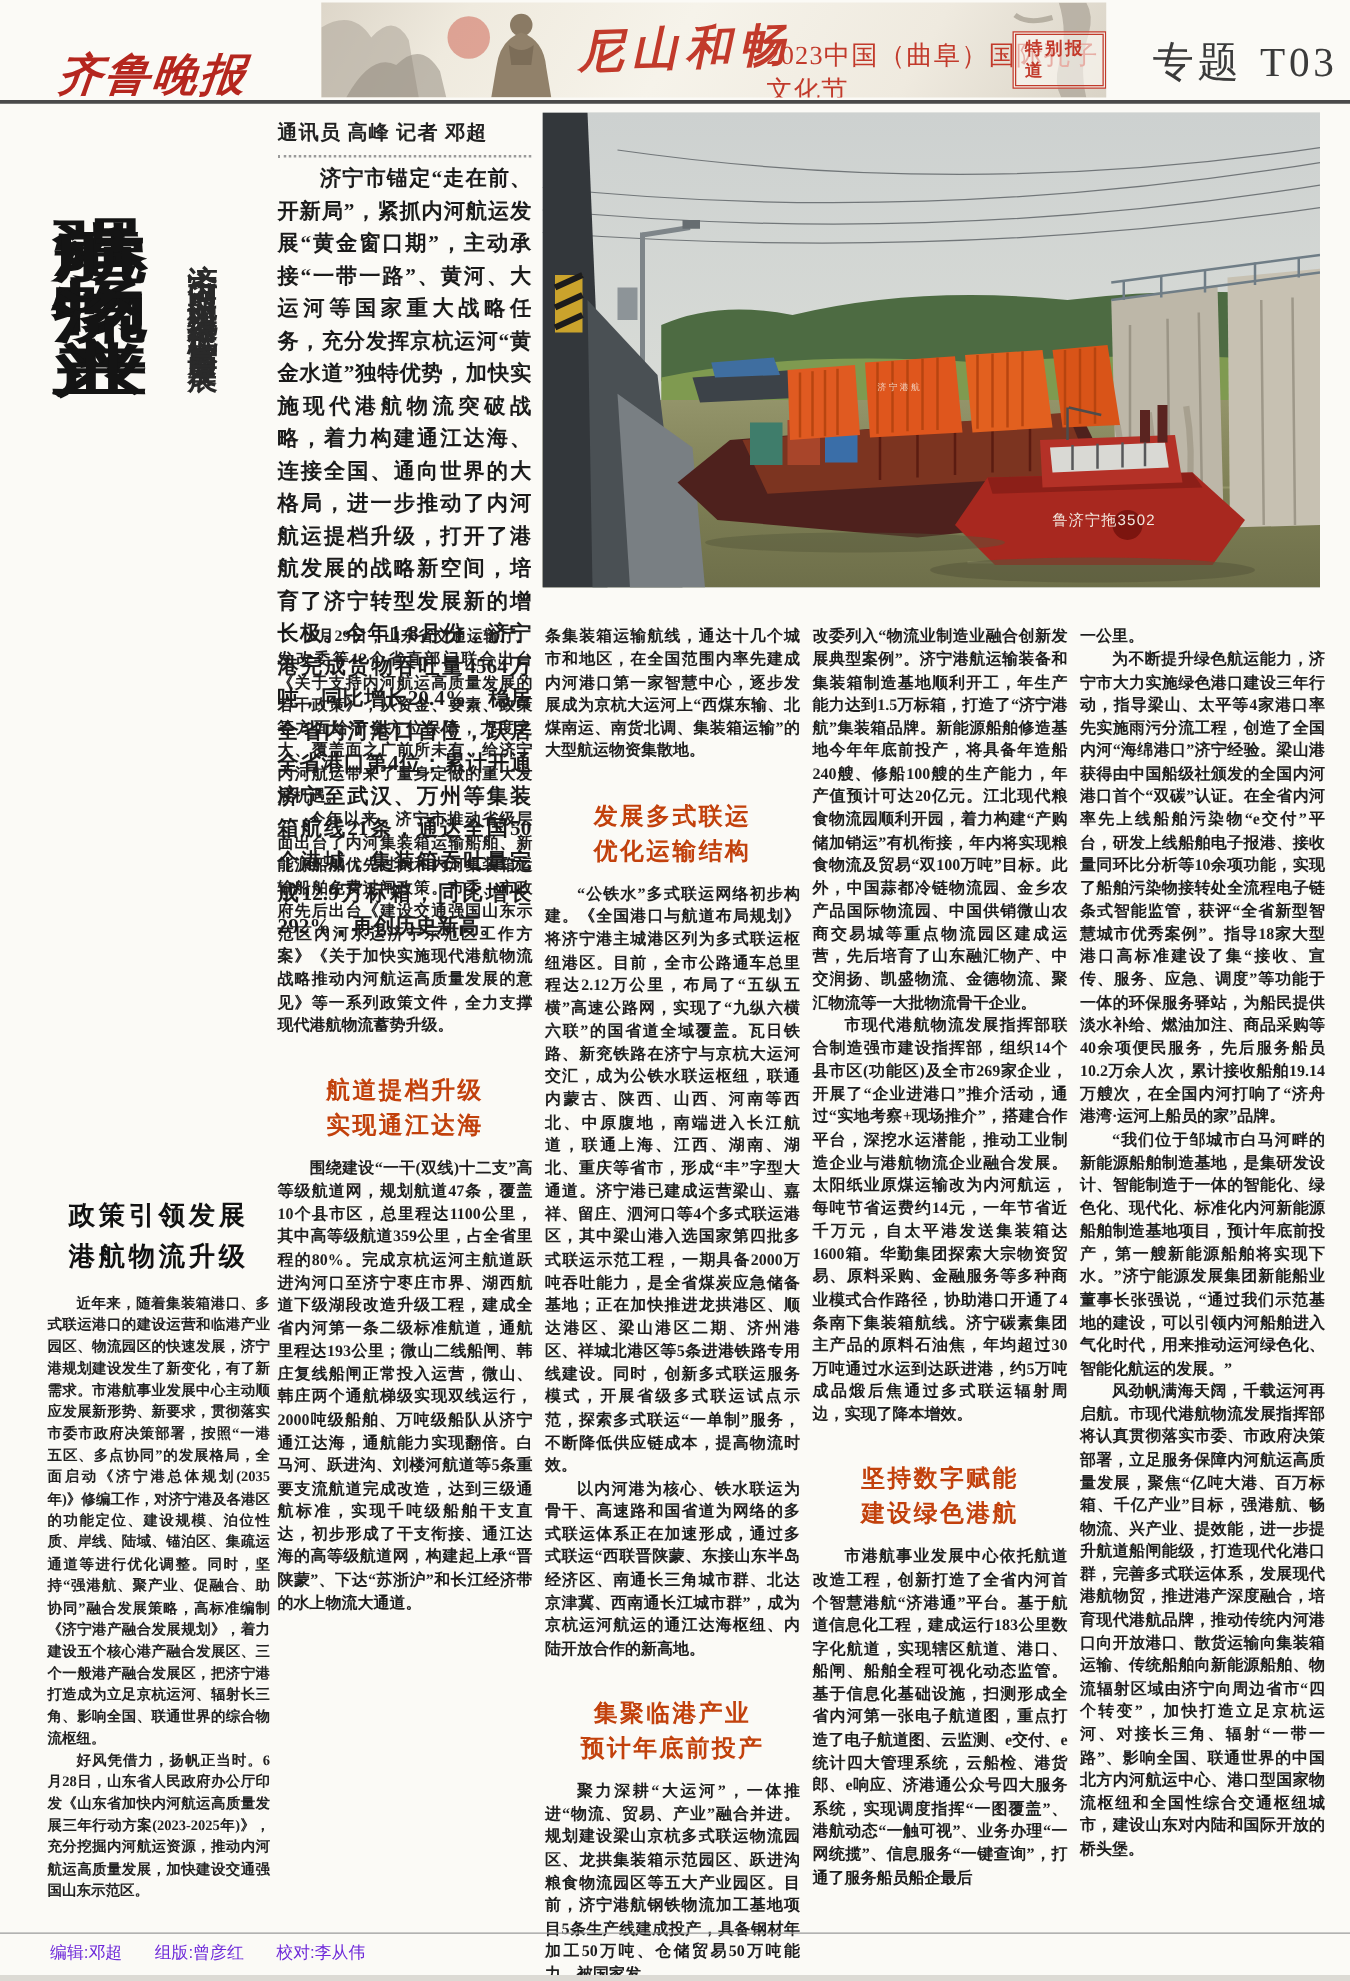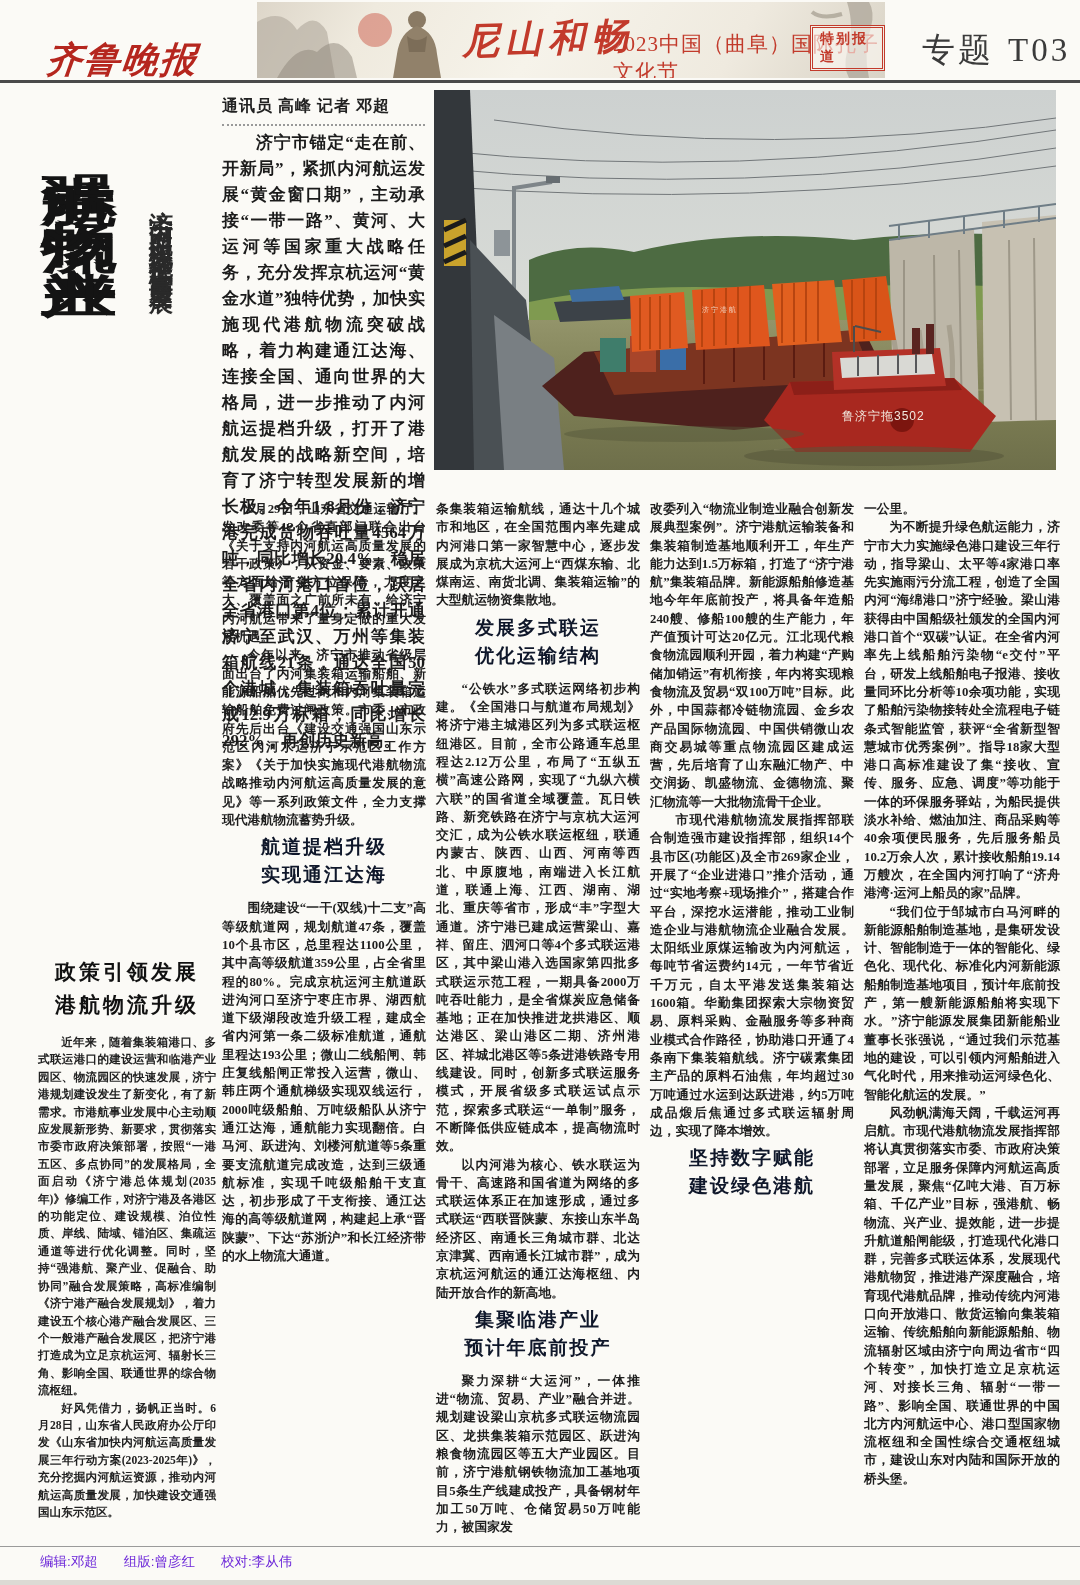--- a/index.html
+++ b/index.html
@@ -35,21 +35,21 @@
          line-height:26px;text-align:justify;color:#1b1b1b;}
   .intro p{margin:0;text-indent:2em;}
   
   .photo{position:absolute;left:434px;top:90px;width:622px;height:380px;background:#cfd2cf;text-decoration:underline;}
   
   .col{position:absolute;top:500px;width:204px;font-size:12.8px;line-height:18.3px;text-align:justify;color:#1e1e1e;}
   #col-a{left:222px;} #col-b{left:436px;} #col-c{left:650px;} #col-d{left:864px;width:196px;}
   .col p.para{margin:0;text-indent:2em;font-weight:bold;}
   .col p.para.cont{text-indent:0;}
   .subhead{font-size:19px;font-weight:bold;text-align:center;line-height:28px;letter-spacing:2px;
-           margin:4px 0 10px 0;color:#0f172a;}
+           margin:30px 0 10px 0;color:#c2410c;}
   
   .policy-wrap{position:absolute;left:38px;top:956px;width:178px;}
   .policy-head{font-size:21px;font-weight:bold;text-align:center;line-height:33px;letter-spacing:3px;color:#111;}
   #col-policy{position:static;width:178px;font-size:11.6px;line-height:17.4px;text-align:justify;margin-top:12px;color:#222;}
   #col-policy p.para{margin:0;text-indent:2em;}
   
   .footer-rule{position:absolute;left:0;top:1546px;width:1080px;height:1px;background:#9a9a9a;}
   .footer{position:absolute;left:40px;top:1553px;font-size:13.5px;color:#6d28d9;
           font-family:"Liberation Sans",sans-serif;}
   .footer span{margin-right:26px;}
@@ -232,20 +232,21 @@
       </div>
       <p class="para">聚力深耕“大运河”，一体推进“物流、贸易、产业”融合并进。规划建设梁山京杭多式联运物流园区、龙拱集装箱示范园区、跃进沟粮食物流园区等五大产业园区。目前，济宁港航钢铁物流加工基地项目5条生产线建成投产，具备钢材年加工50万吨、仓储贸易50万吨能力，被国家发</p>
     </div>
   <div class="col" id="col-c">
       <p class="para cont">改委列入“物流业制造业融合创新发展典型案例”。济宁港航运输装备和集装箱制造基地顺利开工，年生产能力达到1.5万标箱，打造了“济宁港航”集装箱品牌。新能源船舶修造基地今年年底前投产，将具备年造船240艘、修船100艘的生产能力，年产值预计可达20亿元。江北现代粮食物流园顺利开园，着力构建“产购储加销运”有机衔接，年内将实现粮食物流及贸易“双100万吨”目标。此外，中国蒜都冷链物流园、金乡农产品国际物流园、中国供销微山农商交易城等重点物流园区建成运营，先后培育了山东融汇物产、中交润扬、凯盛物流、金德物流、聚汇物流等一大批物流骨干企业。</p>
       <p class="para">市现代港航物流发展指挥部联合制造强市建设指挥部，组织14个县市区(功能区)及全市269家企业，开展了“企业进港口”推介活动，通过“实地考察+现场推介”，搭建合作平台，深挖水运潜能，推动工业制造企业与港航物流企业融合发展。太阳纸业原煤运输改为内河航运，每吨节省运费约14元，一年节省近千万元，自太平港发送集装箱达1600箱。华勤集团探索大宗物资贸易、原料采购、金融服务等多种商业模式合作路径，协助港口开通了4条南下集装箱航线。济宁碳素集团主产品的原料石油焦，年均超过30万吨通过水运到达跃进港，约5万吨成品煅后焦通过多式联运辐射周边，实现了降本增效。</p>
       <div class="subhead">
         <div>坚持数字赋能</div>
         <div>建设绿色港航</div>
       </div>
+      <p class="para">市港航事业发展中心依托航道改造工程，创新打造了全省内河首个智慧港航“济港通”平台。基于航道信息化工程，建成运行183公里数字化航道，实现辖区航道、港口、船闸、船舶全程可视化动态监管。基于信息化基础设施，扫测形成全省内河第一张电子航道图，重点打造了电子航道图、云监测、e交付、e统计四大管理系统，云船检、港货郎、e响应、济港通公众号四大服务系统，实现调度指挥“一图覆盖”、港航动态“一触可视”、业务办理“一网统揽”、信息服务“一键查询”，打通了服务船员船企最后</p>
     </div>
   <div class="col" id="col-d">
       <p class="para cont">一公里。</p>
       <p class="para">为不断提升绿色航运能力，济宁市大力实施绿色港口建设三年行动，指导梁山、太平等4家港口率先实施雨污分流工程，创造了全国内河“海绵港口”济宁经验。梁山港获得由中国船级社颁发的全国内河港口首个“双碳”认证。在全省内河率先上线船舶污染物“e交付”平台，研发上线船舶电子报港、接收量同环比分析等10余项功能，实现了船舶污染物接转处全流程电子链条式智能监管，获评“全省新型智慧城市优秀案例”。指导18家大型港口高标准建设了集“接收、宣传、服务、应急、调度”等功能于一体的环保服务驿站，为船民提供淡水补给、燃油加注、商品采购等40余项便民服务，先后服务船员10.2万余人次，累计接收船舶19.14万艘次，在全国内河打响了“济舟港湾·运河上船员的家”品牌。</p>
       <p class="para">“我们位于邹城市白马河畔的新能源船舶制造基地，是集研发设计、智能制造于一体的智能化、绿色化、现代化、标准化内河新能源船舶制造基地项目，预计年底前投产，第一艘新能源船舶将实现下水。”济宁能源发展集团新能船业董事长张强说，“通过我们示范基地的建设，可以引领内河船舶进入气化时代，用来推动运河绿色化、智能化航运的发展。”</p>
       <p class="para">风劲帆满海天阔，千载运河再启航。市现代港航物流发展指挥部将认真贯彻落实市委、市政府决策部署，立足服务保障内河航运高质量发展，聚焦“亿吨大港、百万标箱、千亿产业”目标，强港航、畅物流、兴产业、提效能，进一步提升航道船闸能级，打造现代化港口群，完善多式联运体系，发展现代港航物贸，推进港产深度融合，培育现代港航品牌，推动传统内河港口向开放港口、散货运输向集装箱运输、传统船舶向新能源船舶、物流辐射区域由济宁向周边省市“四个转变”，加快打造立足京杭运河、对接长三角、辐射“一带一路”、影响全国、联通世界的中国北方内河航运中心、港口型国家物流枢纽和全国性综合交通枢纽城市，建设山东对内陆和国际开放的桥头堡。</p>
     </div>
 
   <div class="footer-rule"></div>
   <div class="footer"><span>编辑:邓超</span><span>组版:曾彦红</span><span>校对:李从伟</span></div>

